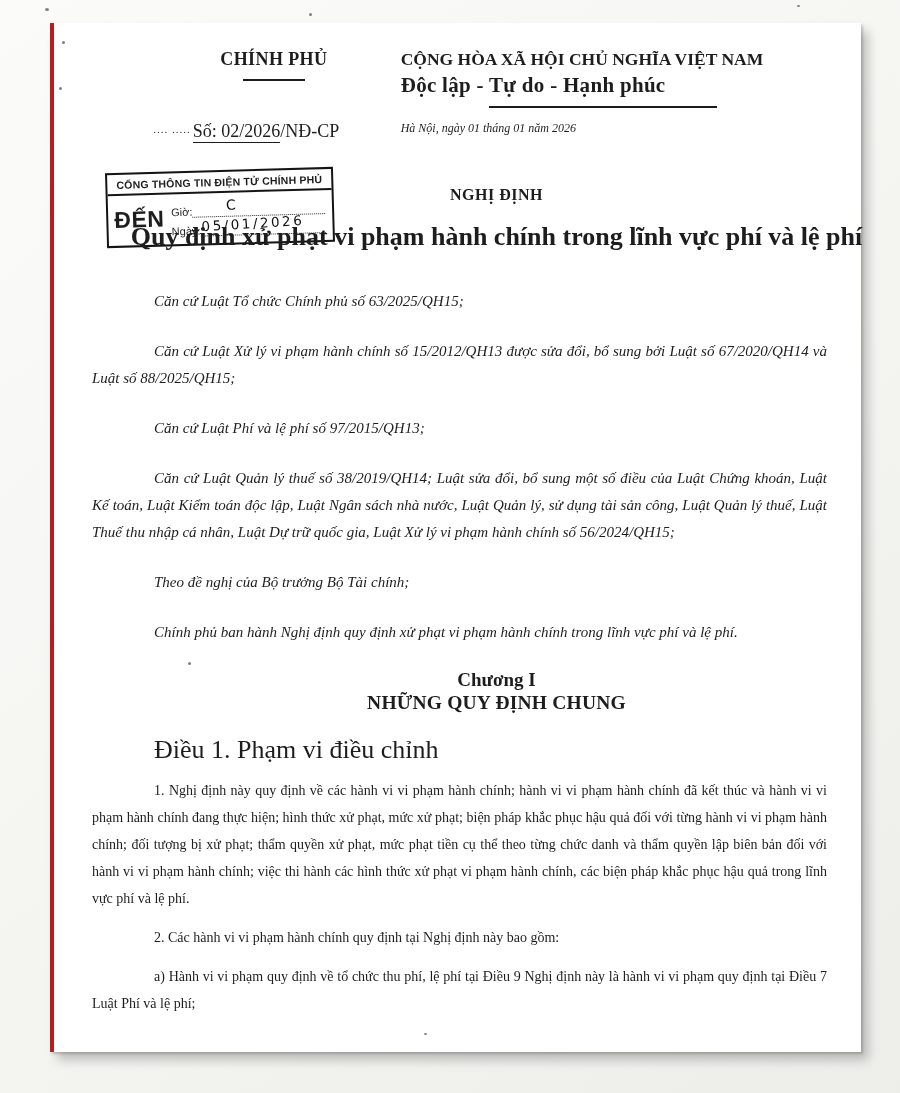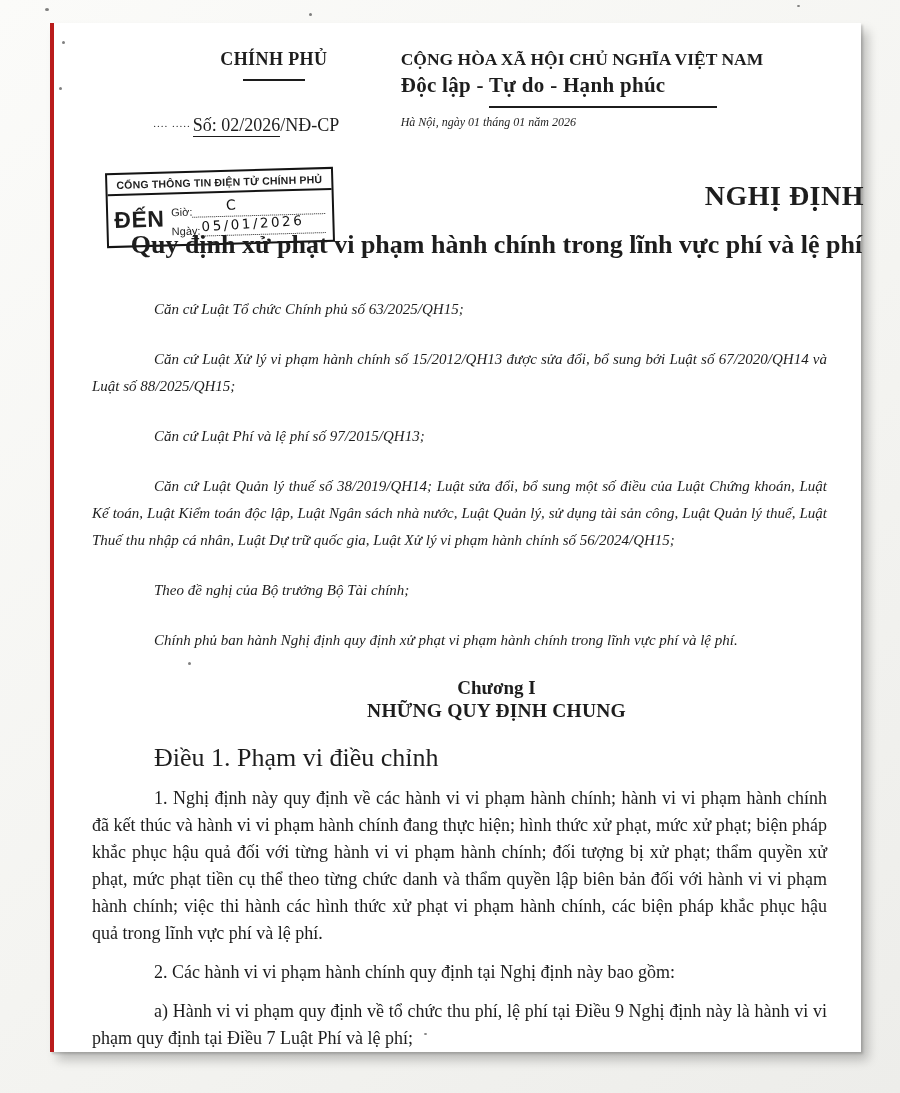--- a/index.html
+++ b/index.html
@@ -21,21 +21,21 @@
   .hdr{display:flex;}
   .hdr-left{width:42%;text-align:center;box-sizing:border-box;padding-left:55px;}
   .org{font-weight:bold;font-size:18px;letter-spacing:.4px;}
   .org-rule{width:62px;border-top:2px solid #1c1c1c;margin:9px auto 0;}
   .col-right{width:58%;text-align:left;box-sizing:border-box;padding-right:22px;}
   .nation{font-weight:bold;font-size:17.5px;}
   .motto{font-weight:bold;font-size:21px;margin-top:3px;letter-spacing:.3px;}
   .motto-rule{width:228px;border-top:2px solid #1c1c1c;margin:8px auto 0;}
 
   
-  .meta{display:flex;margin-top:7px;}
+  .meta{display:flex;margin-top:13px;}
   .meta-left{width:42%;text-align:center;font-size:18px;white-space:nowrap;}
   .noise{font-size:11px;letter-spacing:1px;color:#2c2c2c;position:relative;top:-4px;margin-right:2px;}
   .u{border-bottom:1.5px solid #1c1c1c;padding-bottom:1px;}
   .meta-right{font-style:italic;font-size:12px;}
 
   
   .stamp{
     position:absolute;left:14px;top:121px;width:224px;
     border:2px solid #141414;background:rgba(255,255,255,.9);
     transform:rotate(-1.6deg);
@@ -56,39 +56,39 @@
   .dotline{flex:1;border-bottom:1.5px dotted #2a2a2a;height:100%;position:relative;}
   .hand{
     font-family:"DejaVu Sans", sans-serif;position:absolute;color:#111;
     transform:rotate(-2deg);
   }
   .hand-c{left:34px;top:0px;font-size:14px;}
   .hand-date{left:1px;top:0px;font-size:13.5px;letter-spacing:2.5px;white-space:nowrap;}
 
   
   .title{position:relative;left:37px;text-align:center;font-weight:bold;margin-top:44px;}
-  .doc-type{font-size:28px;letter-spacing:.5px;text-align:right;}
+  .doc-type{font-size:16px;letter-spacing:.5px;}
   .doc-subject{font-size:26px;margin-top:18px;}
 
   
   .preamble p{
     font-style:italic;font-size:15px;line-height:27px;
     text-align:justify;text-indent:62px;margin:23px 0;
   }
   .preamble p:first-child{margin-top:36px;}
 
   
   .chapter{position:relative;left:37px;text-align:center;font-weight:bold;margin-top:12px;}
   .chapter-label{font-size:19px;}
   .chapter-title{font-size:19.5px;margin-top:1px;letter-spacing:.2px;}
 
   
   .article-h{font-weight:normal;font-size:26px;margin:21px 0 0;text-indent:62px;}
   .clauses p{
-    font-size:18px;line-height:27px;text-align:justify;
+    font-size:14px;line-height:27px;text-align:justify;
     text-indent:62px;margin:12px 0;
   }
 
   .speck{position:absolute;background:#3c3c3c;border-radius:50%;opacity:.65;}
 </style>
 </head>
 <body>
 
 <div class="page">
   <div class="content">

